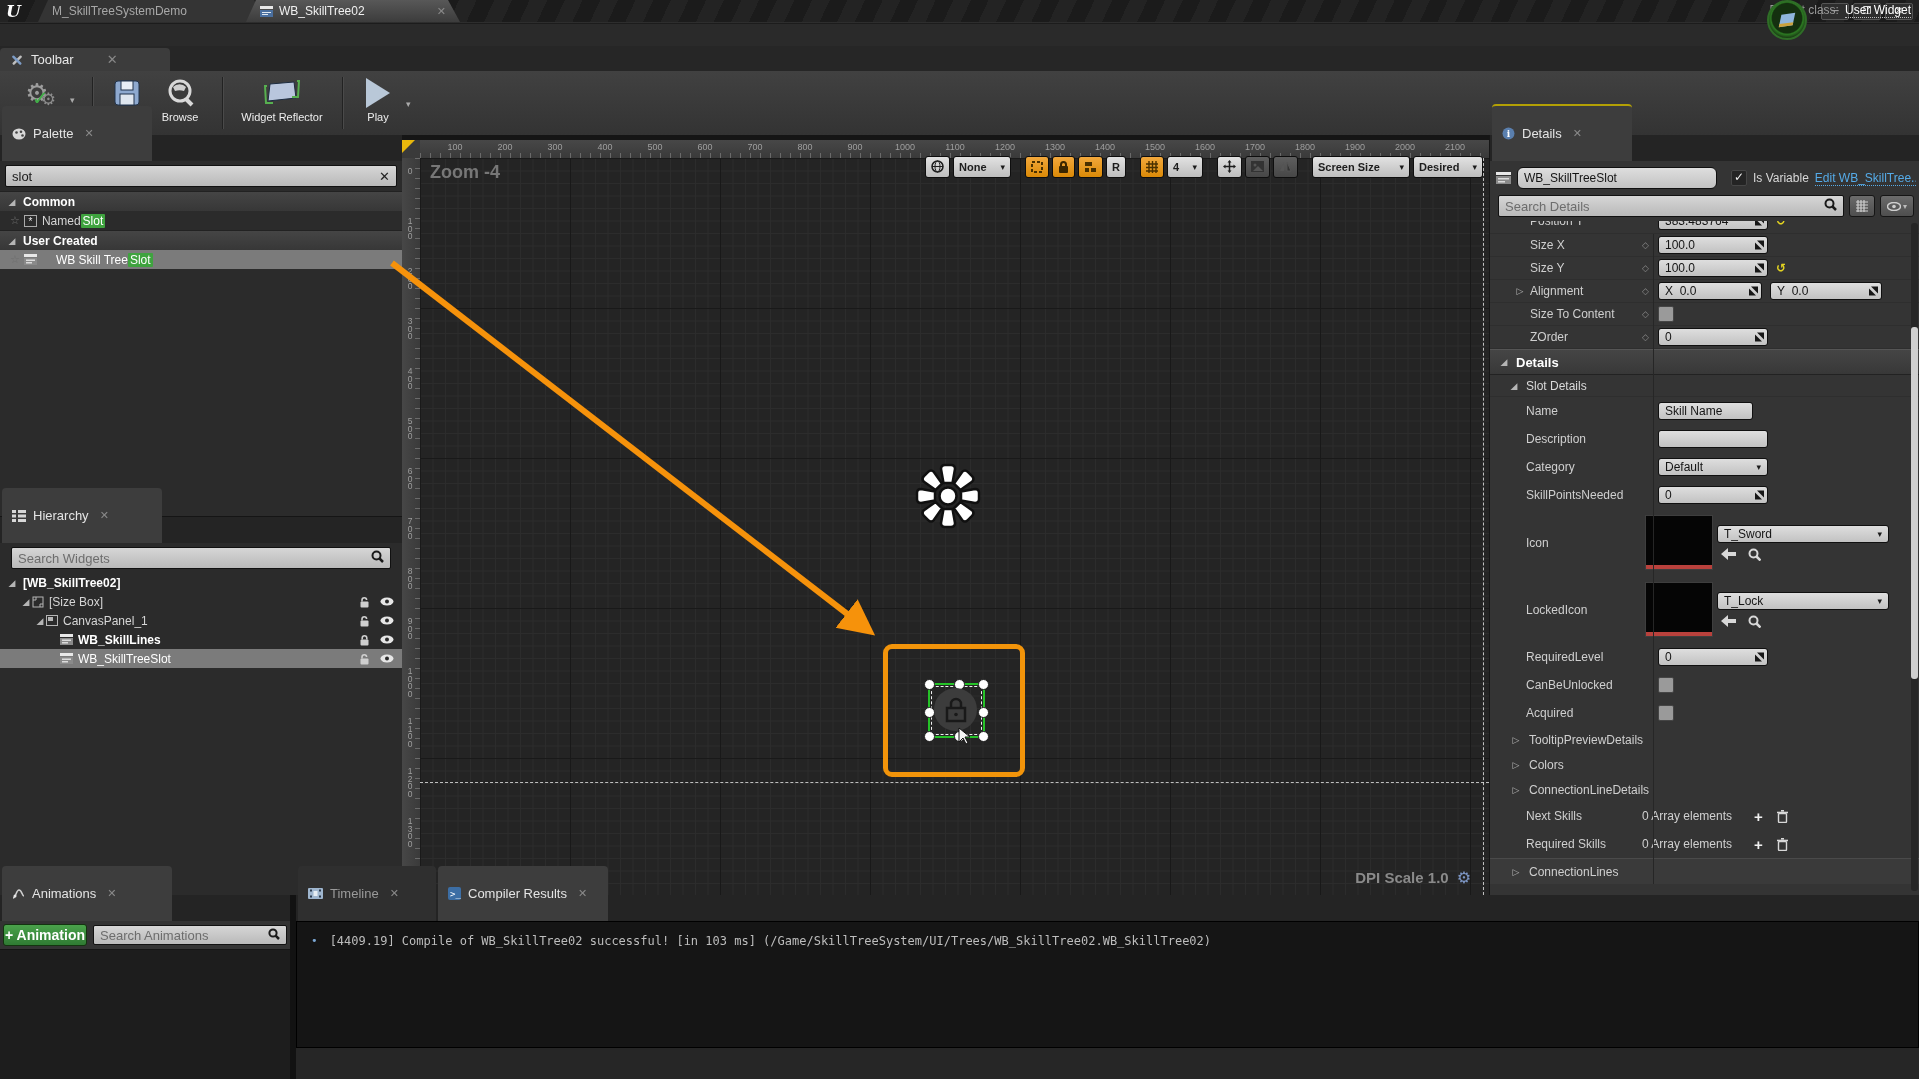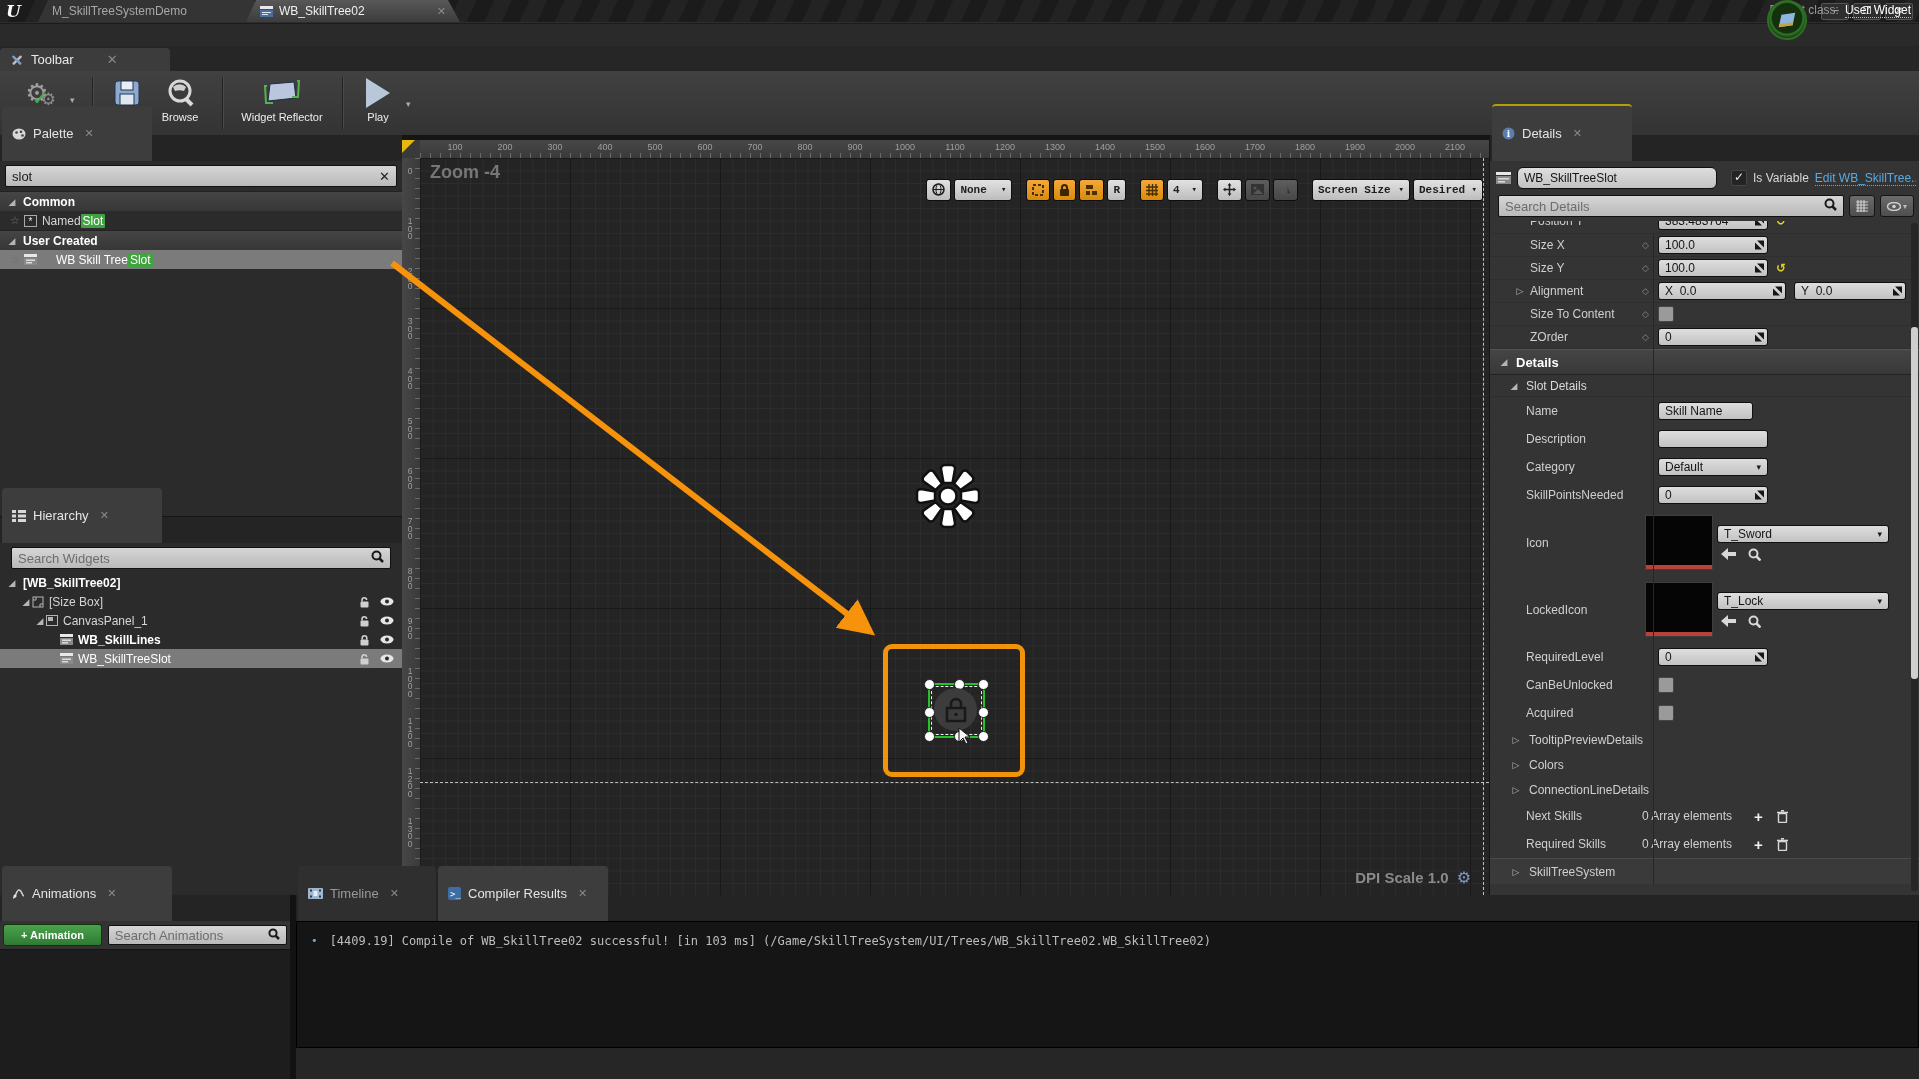--- a/index.html
+++ b/index.html
@@ -79,21 +79,21 @@
   #vruler::after{content:"";position:absolute;top:0;bottom:0;right:0;width:5px;
     background:repeating-linear-gradient(#6a6a6a 0 1px,transparent 1px 10px);}
   #ruler-corner{left:0;top:5px;width:18px;height:18px;background:#3a3a3a;}
   #corner-mark{left:0;top:5px;width:0;height:0;border-top:13px solid #e8b70c;border-right:13px solid transparent;}
   .hlab{position:absolute;top:2px;transform:translateX(-50%);font-size:9px;color:#9f9f9f;}
   .vlab{position:absolute;left:4px;font-size:8.5px;line-height:7.5px;color:#9f9f9f;white-space:pre;text-align:center;width:8px;}
   #zoom-lbl{left:28px;top:27px;font-size:18px;font-weight:bold;color:#777;}
   #dpi{right:18px;bottom:8px;font-size:15px;font-weight:bold;color:#8a8a8a;display:flex;gap:8px;align-items:center;}
   #dpi .gear{color:#7d96c4;font-size:16px;}
   
-  #cv-tools{position:absolute;top:44px;right:6px;display:flex;gap:3px;align-items:center;height:21px;font-family:Liberation Mono, monospace;}
+  #cv-tools{position:absolute;top:21px;right:6px;display:flex;gap:3px;align-items:center;height:21px;}
   .cvb{height:20px;border:1px solid #0e0e0e;border-radius:3px;display:flex;align-items:center;justify-content:center;
     padding:0 5px;font-size:11px;font-weight:bold;color:#1d1d1d;background:linear-gradient(#e2e2e2,#bdbdbd);gap:4px;}
   .cvb.orange{background:linear-gradient(#f2a83c,#db8a07);}
   .cvb.dark{background:linear-gradient(#5e5e5e,#474747);color:#2c2c2c;}
   .cvgap{width:8px;}
   
   #slot-outline{border:5px solid #f2940a;border-radius:9px;background:transparent;}
   #sel-box{border:2px solid #25c228;outline:1px dashed #f0f0f0;outline-offset:-4px;}
   .handle{position:absolute;width:9px;height:9px;border-radius:50%;background:#fff;border:1px solid #222;}
   #lock-circle{border-radius:50%;background:#3c3c3c;display:flex;align-items:center;justify-content:center;}
@@ -132,21 +132,21 @@
   .asset-right{position:absolute;left:227px;width:172px;}
   .arr-ctl{display:flex;gap:14px;align-items:center;margin-left:14px;}
   #cat-row-connection{background:#3a3a3a;border-top:1px solid #4a4a4a;}
   #det-scroll{position:absolute;right:2px;top:88px;width:7px;bottom:4px;background:#262626;border-radius:3px;}
   #det-thumb{position:absolute;left:0;width:7px;top:104px;height:352px;background:#cfcfcf;border-radius:3px;}
   .coldiv{position:absolute;left:163px;top:0;bottom:0;width:1px;background:#262626;}
   
   #bottom-left{left:0;top:895px;width:290px;height:184px;background:#1f1f1f;}
   #anim-toolbar{height:28px;background:#333;display:flex;align-items:center;gap:6px;padding:0 3px;border-bottom:1px solid #141414;}
   #add-anim{height:20px;background:linear-gradient(#4aa24b,#2f7a33);border:1px solid #13340f;border-radius:3px;
-    color:#fff;font-weight:bold;font-size:11px;display:flex;align-items:center;padding:0 17px;gap:3px;}
+    color:#fff;font-weight:bold;font-size:14px;display:flex;align-items:center;padding:0 1px;gap:3px;}
   #bottom-div{left:290px;top:895px;width:6px;height:184px;background:#121212;}
   #bottom-right{left:296px;top:895px;width:1623px;height:184px;background:#262626;}
   #comp-content{position:absolute;left:0;top:26px;right:0;height:125px;background:#151515;border:1px solid #000;}
   #comp-msg{position:absolute;left:14px;top:12px;font-family:"DejaVu Sans Mono","Liberation Mono",monospace;
     font-size:12px;color:#bdbdbd;display:flex;gap:12px;align-items:flex-start;}
   #comp-msg .bullet{color:#7ba7d4;font-size:11px;}
   #comp-footer{position:absolute;left:0;bottom:0;right:0;height:33px;background:#2e2e2e;display:flex;align-items:center;}
   #clear-btn{margin-left:auto;margin-right:16px;color:#e0e0e0;font-size:13px;}
   
   #overlay{position:absolute;left:0;top:0;width:1919px;height:1079px;pointer-events:none;z-index:40;}
@@ -707,21 +707,21 @@
               <span class="spin"></span>
             </div>
             <span class="reset">↺</span>
           </div>
           <span class="anchor">◇</span>
         </div>
         <div class="prop-row">
           <span class="exp" style="position: absolute; left: 24px;">▷</span>
           <span class="lbl">Alignment</span>
           <div class="pv">
-            <div class="lightbox" style="width:128px">
+            <div class="lightbox" style="width:104px">
               <span>X&nbsp;&nbsp;0.0</span>
               <span class="spin"></span>
             </div>
             <div class="lightbox" style="width:112px">
               <span>Y&nbsp;&nbsp;0.0</span>
               <span class="spin"></span>
             </div>
           </div>
           <span class="anchor">◇</span>
         </div>
@@ -887,21 +887,21 @@
                 <rect x="1.5" y="3.5" width="8" height="9" rx="1" fill="none" stroke="#d8d8d8" stroke-width="1.4"></rect>
                 <line x1="0" y1="2.5" x2="11" y2="2.5" stroke="#d8d8d8" stroke-width="1.6"></line>
                 <line x1="4" y1="0.8" x2="7" y2="0.8" stroke="#d8d8d8" stroke-width="1.6"></line>
               </svg>
             </span>
           </div>
         </div>
         <div class="slot-row" id="cat-row-connection" style="min-height: 25px;">
           <span class="lbl2">
             <span class="exp">▷</span>
-            <span>SkillTreeSystem</span>
+            <span>ConnectionLines</span>
           </span>
         </div>
         <div class="coldiv"></div>
       </div>
     <div id="det-scroll">
         <div id="det-thumb"></div>
       </div>
   </div>
 
   <div id="bottom-left" class="abs">

